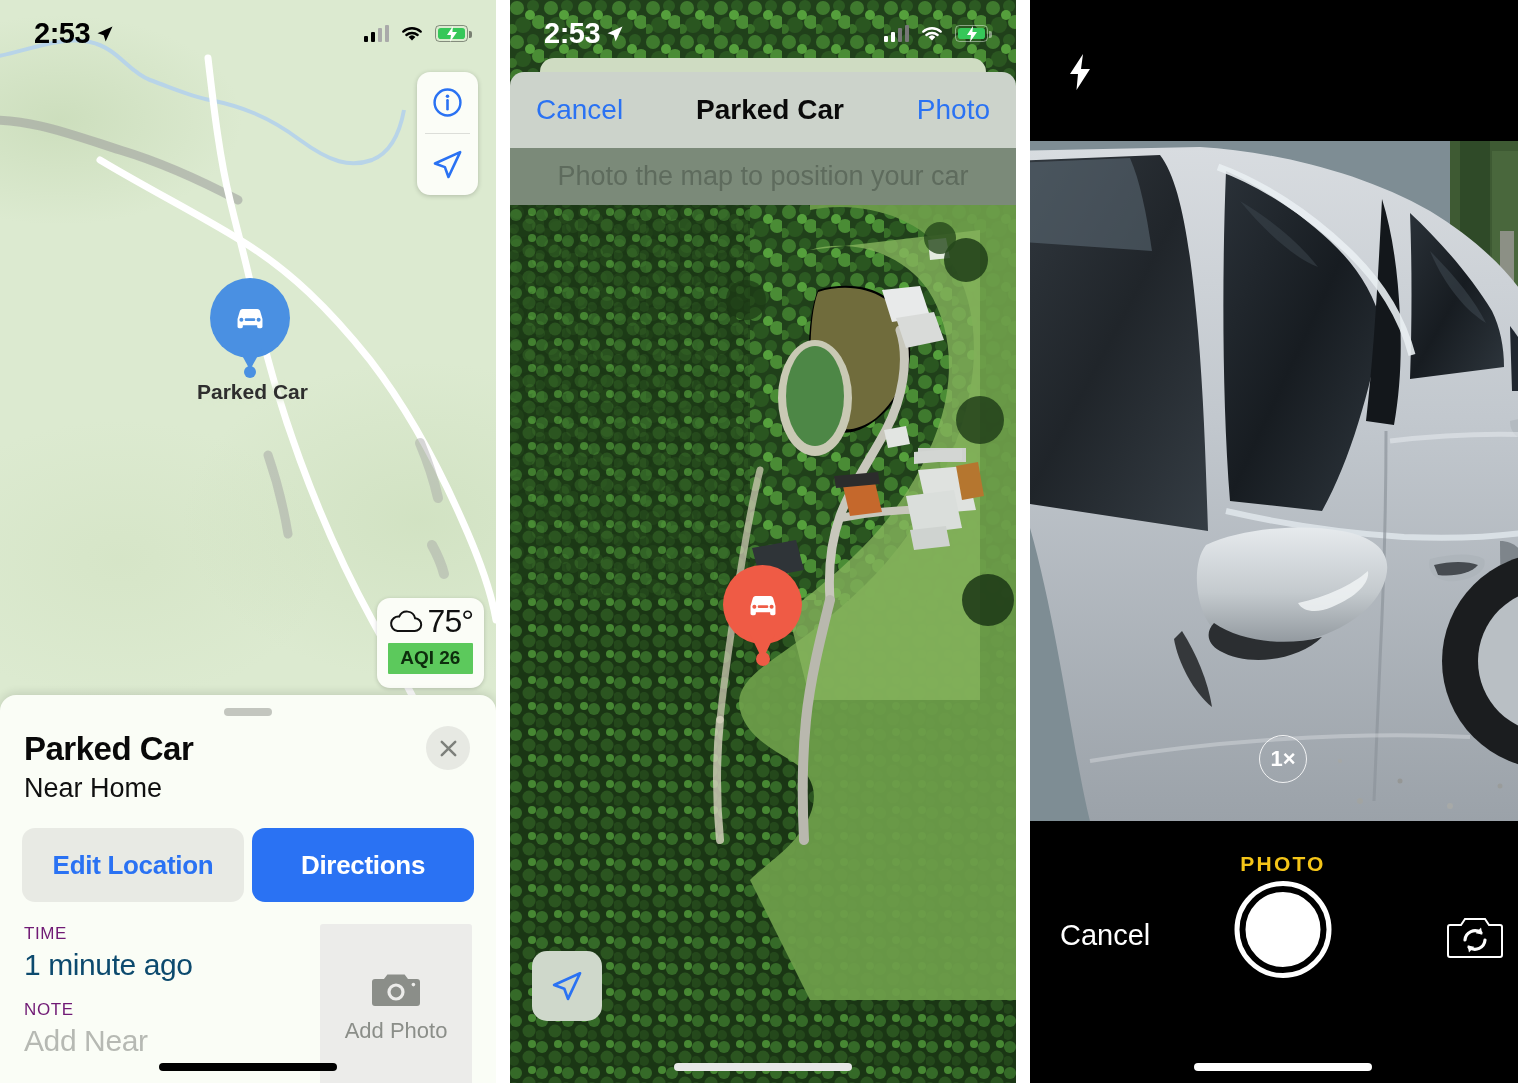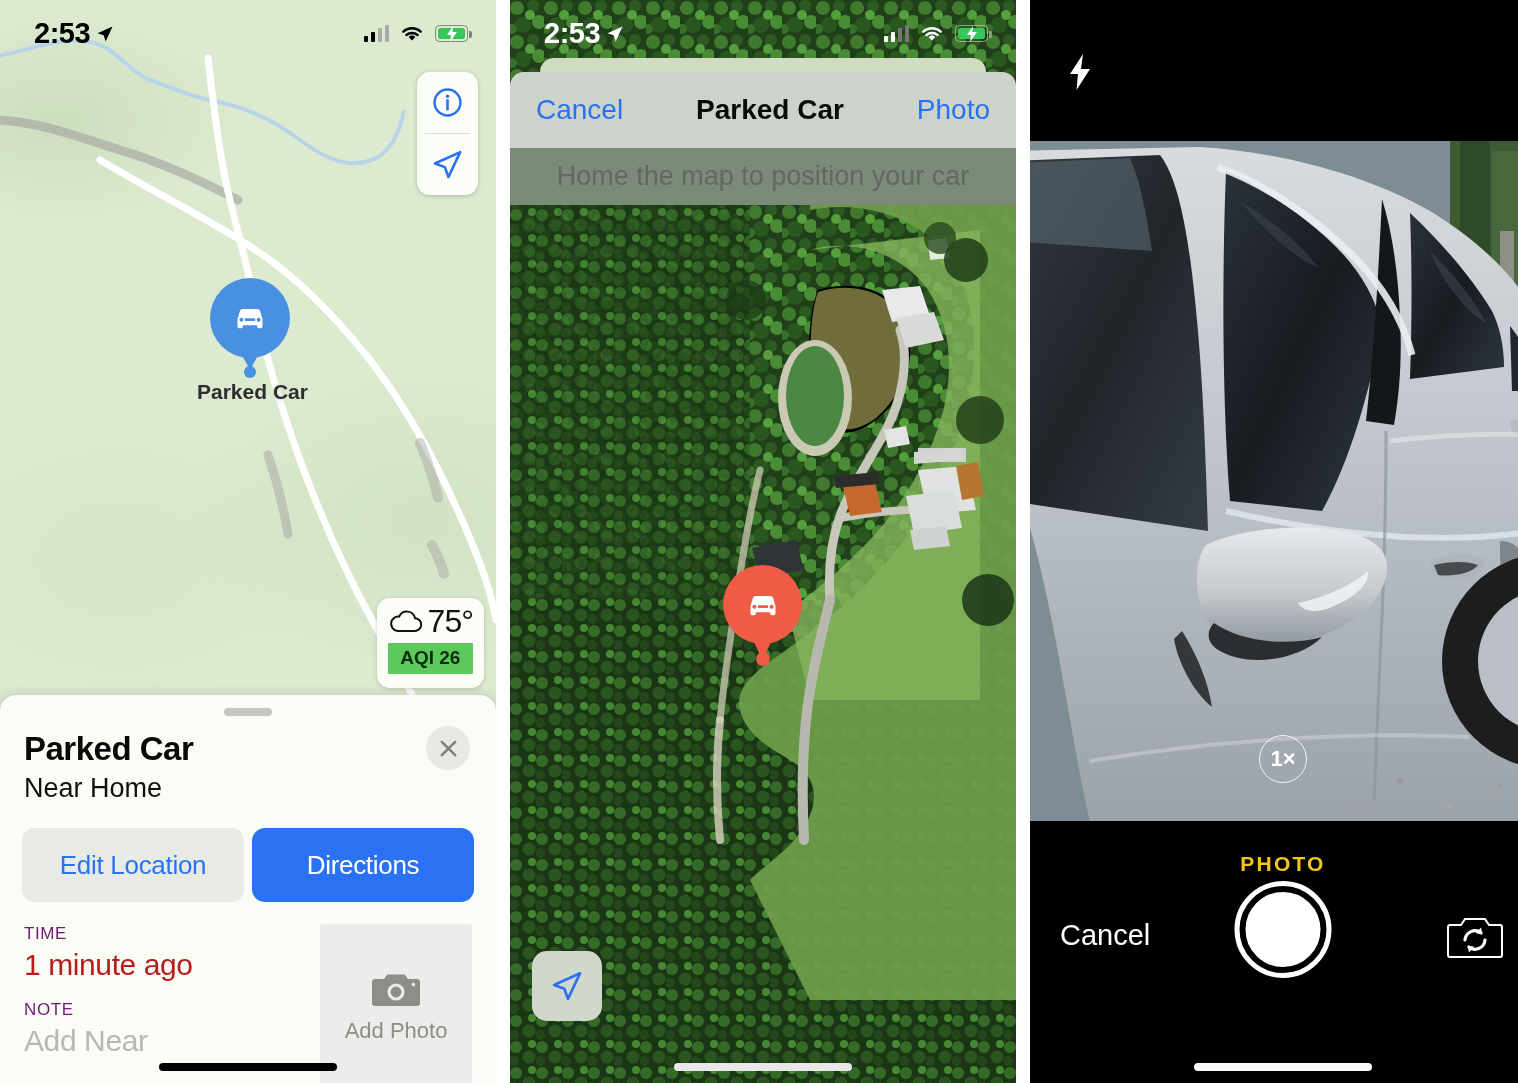--- a/index.html
+++ b/index.html
@@ -65,27 +65,27 @@
   .sheet{ position:absolute; left:0; right:0; bottom:0; height:388px; background:#fafdf6;
     border-radius:16px 16px 0 0; box-shadow:0 -2px 10px rgba(0,0,0,.12); z-index:30; }
   .grabber{ width:48px; height:8px; border-radius:4px; background:#c3c6bf; margin:13px auto 0; }
   .sheet-head{ padding:14px 24px 0; position:relative; }
   .sheet-title{ font-size:33px; font-weight:700; letter-spacing:-.5px; color:#090909; }
   .sheet-sub{ font-size:27px; color:#101010; margin-top:5px; }
   .close-btn{ position:absolute; right:26px; top:10px; width:44px; height:44px; border-radius:50%;
     background:#e7e9e3; display:flex; align-items:center; justify-content:center; }
   .btn-row{ display:flex; gap:8px; padding:24px 22px 0; }
   .pill{ flex:1; height:74px; border-radius:13px; display:flex; align-items:center;
-    justify-content:center; font-size:26px; font-weight:400; letter-spacing:-.3px; }
+    justify-content:center; font-size:26px; font-weight:700; letter-spacing:-.3px; }
   .pill.grey{ background:#e8eae4; color:#2a72f3; }
   .pill.blue{ background:#2a72f3; color:#fff; }
   .meta{ display:flex; padding:22px 24px 0; }
   .meta-l{ flex:1; }
   .meta-lbl{ font-size:17px; color:#701a75; letter-spacing:.6px; }
-  .meta-val{ font-size:30px; color:#b91c1c; margin:4px 0 18px; letter-spacing:-.4px; }
+  .meta-val{ font-size:30px; color:#0c4a6e; margin:4px 0 18px; letter-spacing:-.4px; }
   .meta-val.muted{ color:#b6b9b3; }
   .addphoto{ width:152px; height:164px; background:#ececea; border-radius:3px;
     display:flex; flex-direction:column; align-items:center; justify-content:center; gap:8px; }
   .addphoto span{ font-size:22px; color:#8b8e89; }
   .home-ind{ position:absolute; bottom:12px; left:50%; transform:translateX(-50%);
     width:178px; height:8px; border-radius:4px; }
 
   
   .satbg{ position:absolute; inset:0; background:#2c4a1e; }
   .satsvg{ position:absolute; inset:0; width:100%; height:100%; }
@@ -340,21 +340,21 @@
         </div>
       </div>
 
       <div class="modal-back"></div>
       <div class="modal">
         <span class="lnk">Cancel</span>
         <span class="ttl">Parked Car</span>
         <span class="lnk">Photo</span>
       </div>
       <div class="hintbar">
-        <span>Home the map to position your car</span>
+        <span>Photo the map to position your car</span>
       </div>
 
       <div class="pin" style="left:213px; top:565px; background:#ef5b45; width:79px; height:79px;">
         <svg width="44" height="44" viewBox="0 0 24 24">
           <path d="M5.2 12.6 L6.4 8.4 C6.6 7.6 7.2 7.1 8 7.1 h8 c0.8 0 1.4 0.5 1.6 1.3 l1.2 4.2 v4.1 c0 0.5-0.4 0.9-0.9 0.9 h-1.1 c-0.5 0-0.9-0.4-0.9-0.9 v-0.7 H8.1 v0.7 c0 0.5-0.4 0.9-0.9 0.9 H6.1 c-0.5 0-0.9-0.4-0.9-0.9 Z" fill="#fff"></path>
           <rect x="9.1" y="12.2" width="5.8" height="1.5" rx="0.7" fill="#ef5b45"></rect>
           <circle cx="7.3" cy="13" r="1.1" fill="#ef5b45"></circle>
           <circle cx="16.7" cy="13" r="1.1" fill="#ef5b45"></circle>
         </svg>
       </div>

